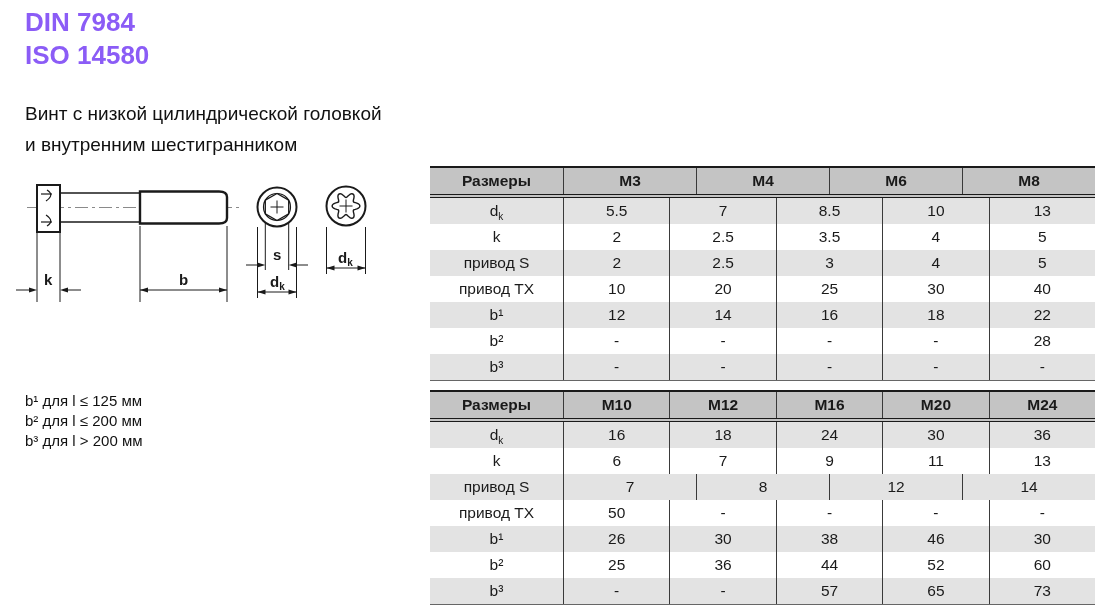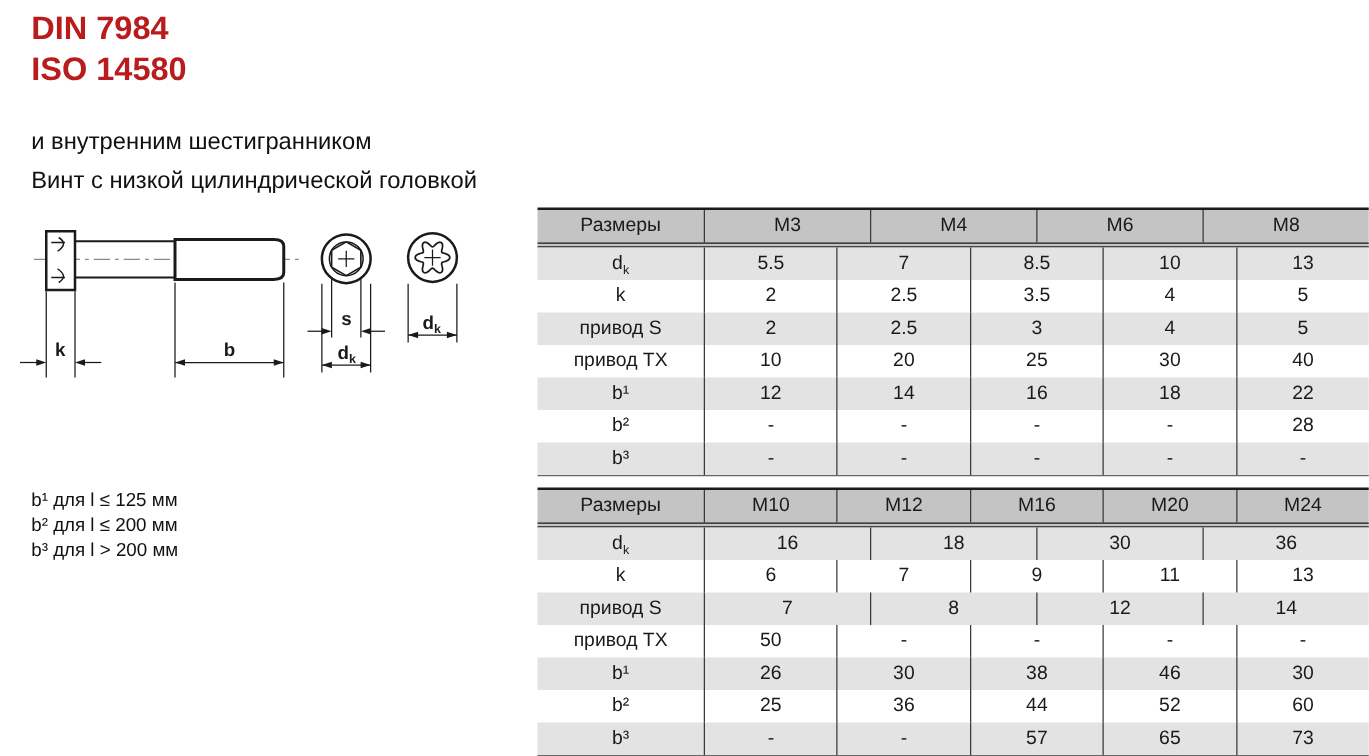--- a/index.html
+++ b/index.html
@@ -2,51 +2,51 @@
 <html><head>
 <meta charset="utf-8">
 <style>
   html,body{margin:0;padding:0;}
   body{
     width:1095px;height:605px;position:relative;overflow:hidden;
     background:#ffffff;color:#1a1a1a;
     font-family:"Liberation Sans","DejaVu Sans",sans-serif;
   }
   .title-block{position:absolute;left:25px;top:6px;}
-  .title-line{font-size:26px;font-weight:bold;line-height:33px;color:#b91c1c;}
+  .title-line{font-size:26px;font-weight:bold;line-height:33px;color:#8b5cf6;}
   .subtitle-block{position:absolute;left:25px;top:98px;}
   .subtitle-line{font-size:19px;line-height:31px;color:#111;}
   .footnotes{position:absolute;left:25px;top:354px;font-size:15px;line-height:20px;color:#111;margin-top:37px;}
   svg.drawing{position:absolute;left:0;top:170px;}
 
   .dim-table{position:absolute;left:430px;width:665px;
     border-top:2px solid #1a1a1a;border-bottom:1px solid #666;}
   #table1{top:166px;}
   #table2{top:390px;}
   .t-row{display:flex;height:26px;line-height:26px;}
-  .t-head{background:#c4c4c4;font-weight:normal;border-bottom:4px double #1a1a1a;}
+  .t-head{background:#c4c4c4;font-weight:bold;border-bottom:4px double #1a1a1a;}
   .t-gray{background:#e3e3e3;}
   .t-white{background:#ffffff;}
   .t-cell{flex:1;text-align:center;font-size:15.5px;overflow:hidden;}
   .t-cell.t-label{flex:0 0 133px;}
   .t-cell + .t-cell{border-left:1px solid #3a3a3a;}
   .t-cell sub{font-size:10px;line-height:0;}
   text{font-family:"Liberation Sans","DejaVu Sans",sans-serif;}
 </style>
 </head>
 <body>
 
 <div class="title-block">
   <div class="title-line">DIN 7984</div>
   <div class="title-line">ISO 14580</div>
 </div>
 
 <div class="subtitle-block">
+  <div class="subtitle-line">Винт с низкой цилиндрической головкой</div>
   <div class="subtitle-line">и внутренним шестигранником</div>
-  <div class="subtitle-line">Винт с низкой цилиндрической головкой</div>
 </div>
 
 <svg class="drawing" width="420" height="142" viewBox="0 0 420 142">
   <g stroke="#1a1a1a" fill="none" stroke-width="1">
 
     <path d="M27,37.5 H240" stroke="#8a8a8a" stroke-width="1" stroke-dasharray="13 4 3 4"></path>
 
     <rect x="37" y="15" width="23" height="47" stroke-width="2" fill="#ffffff"></rect>
 
     <g stroke-width="1.2">
@@ -204,20 +204,21 @@
       <div class="t-cell">M10</div>
       <div class="t-cell">M12</div>
       <div class="t-cell">M16</div>
       <div class="t-cell">M20</div>
       <div class="t-cell">M24</div>
     </div>
     <div class="t-row t-gray">
       <div class="t-cell t-label"><span>d</span><sub>k</sub></div>
       <div class="t-cell">16</div>
       <div class="t-cell">18</div>
+      <div class="t-cell">24</div>
       <div class="t-cell">30</div>
       <div class="t-cell">36</div>
     </div>
     <div class="t-row t-white">
       <div class="t-cell t-label"><span>k</span></div>
       <div class="t-cell">6</div>
       <div class="t-cell">7</div>
       <div class="t-cell">9</div>
       <div class="t-cell">11</div>
       <div class="t-cell">13</div>

